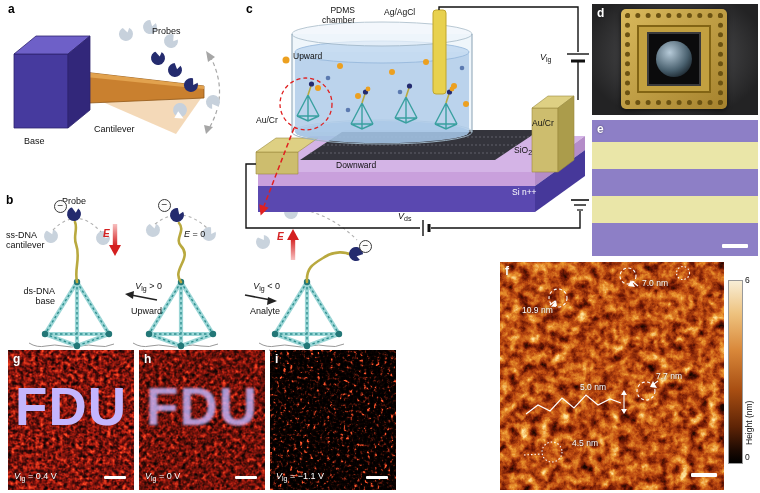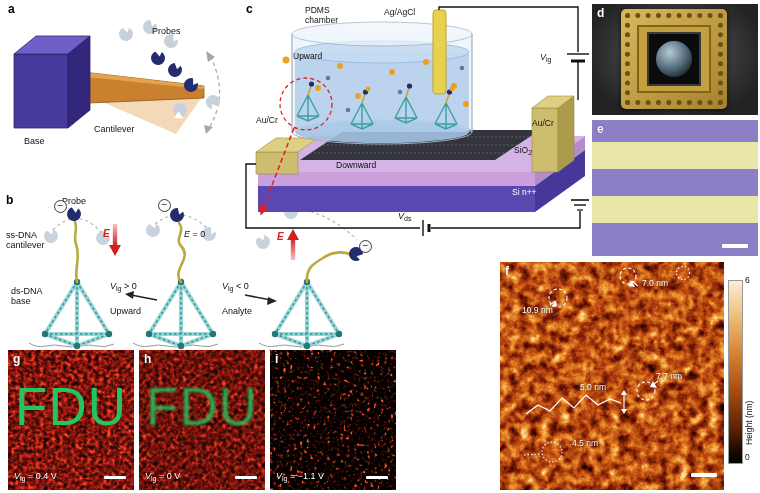--- a/index.html
+++ b/index.html
@@ -2,29 +2,29 @@
 <html><head>
 <meta charset="utf-8">
 <style>
   html,body{margin:0;padding:0;background:#fff}
   .fig{position:relative;width:760px;height:493px;background:#fff;font-family:"Liberation Sans",sans-serif;color:#111;overflow:hidden}
   .al{position:absolute}
   .pl{font-weight:700;font-size:12px;color:#000;line-height:1}
   .plw{font-weight:700;font-size:12px;color:#fff;line-height:1;text-shadow:0 0 2px rgba(0,0,0,.55)}
   .t9{font-size:9px;line-height:1.15}
   .t85{font-size:8.5px;line-height:1.15}
-  .ctr{text-align:left}
+  .ctr{text-align:right}
   .iv{font-style:italic}
   sub{font-size:7px;vertical-align:-2px}
   .red{color:#d42222;font-weight:700;font-style:italic;font-size:10px;line-height:1}
   .minusb{position:absolute;width:11px;height:11px;border:1px solid #3a3a3a;border-radius:50%;background:#fbfbfb;color:#222;font-size:10px;line-height:9px;text-align:center}
   .imgp{position:absolute;overflow:hidden}
   .sbar{position:absolute;background:#fff;border-radius:1px}
   .wann{position:absolute;color:#fff;font-size:8.5px;line-height:1;text-shadow:0 0 2px rgba(0,0,0,.8);white-space:nowrap}
-  .fdu{position:absolute;left:0;width:100%;text-align:center;font-weight:400;color:#22c55e;letter-spacing:1px;filter:blur(.7px)}
+  .fdu{position:absolute;left:0;width:100%;text-align:center;font-weight:700;color:#c4b5fd;letter-spacing:1px;filter:blur(.7px)}
   .vlab{position:absolute;color:#fff;font-size:9px;line-height:1;text-shadow:0 0 2px rgba(0,0,0,.7);white-space:nowrap}
   .cbar{position:absolute;background:linear-gradient(180deg,#f8eed6 0%,#eec27e 18%,#d9883a 38%,#a84e12 60%,#5f2406 80%,#1d0a02 93%,#000 100%);border:1px solid #999}
   .vert{writing-mode:vertical-rl;transform:rotate(180deg);font-size:8.5px;color:#111}
   svg{display:block}
 </style>
 </head>
 <body>
 
 <div class="fig">
 

